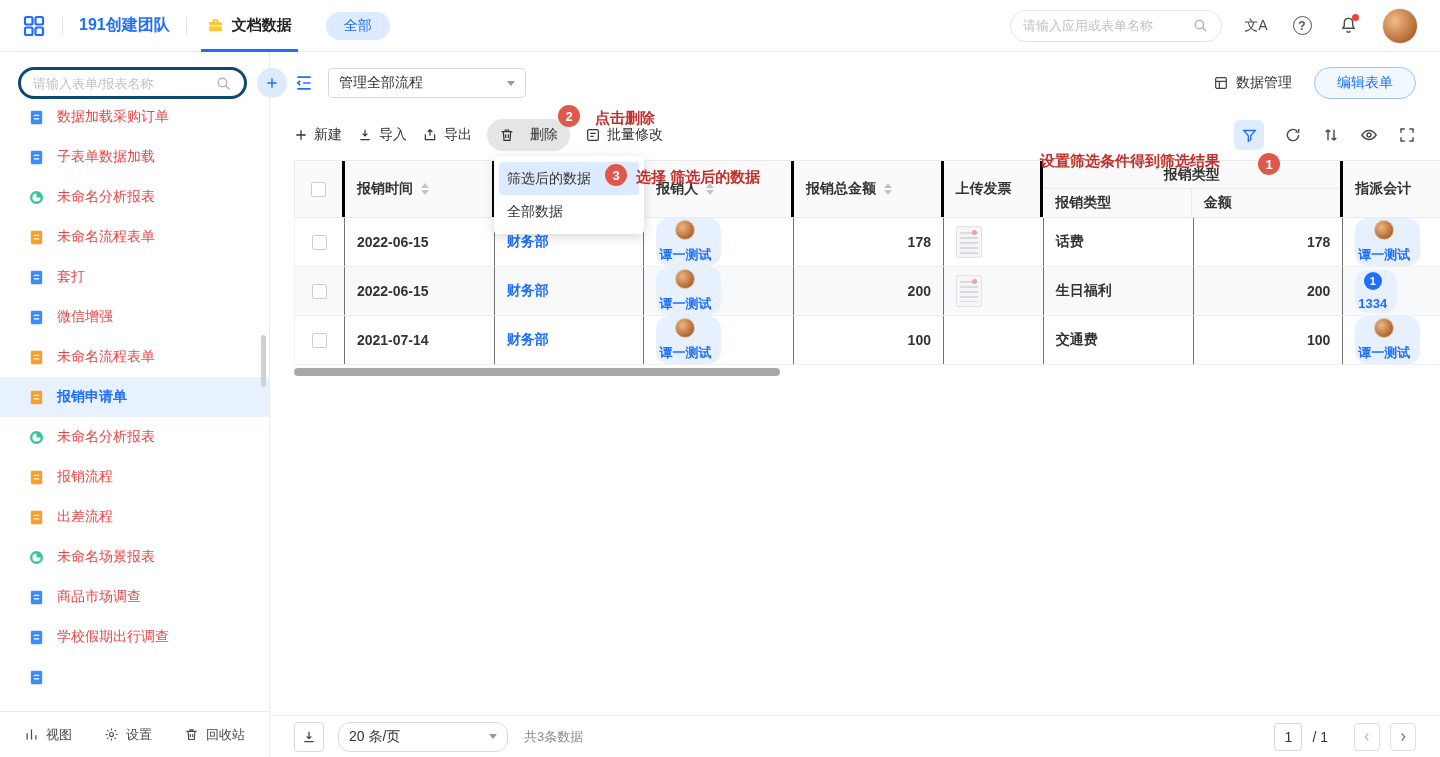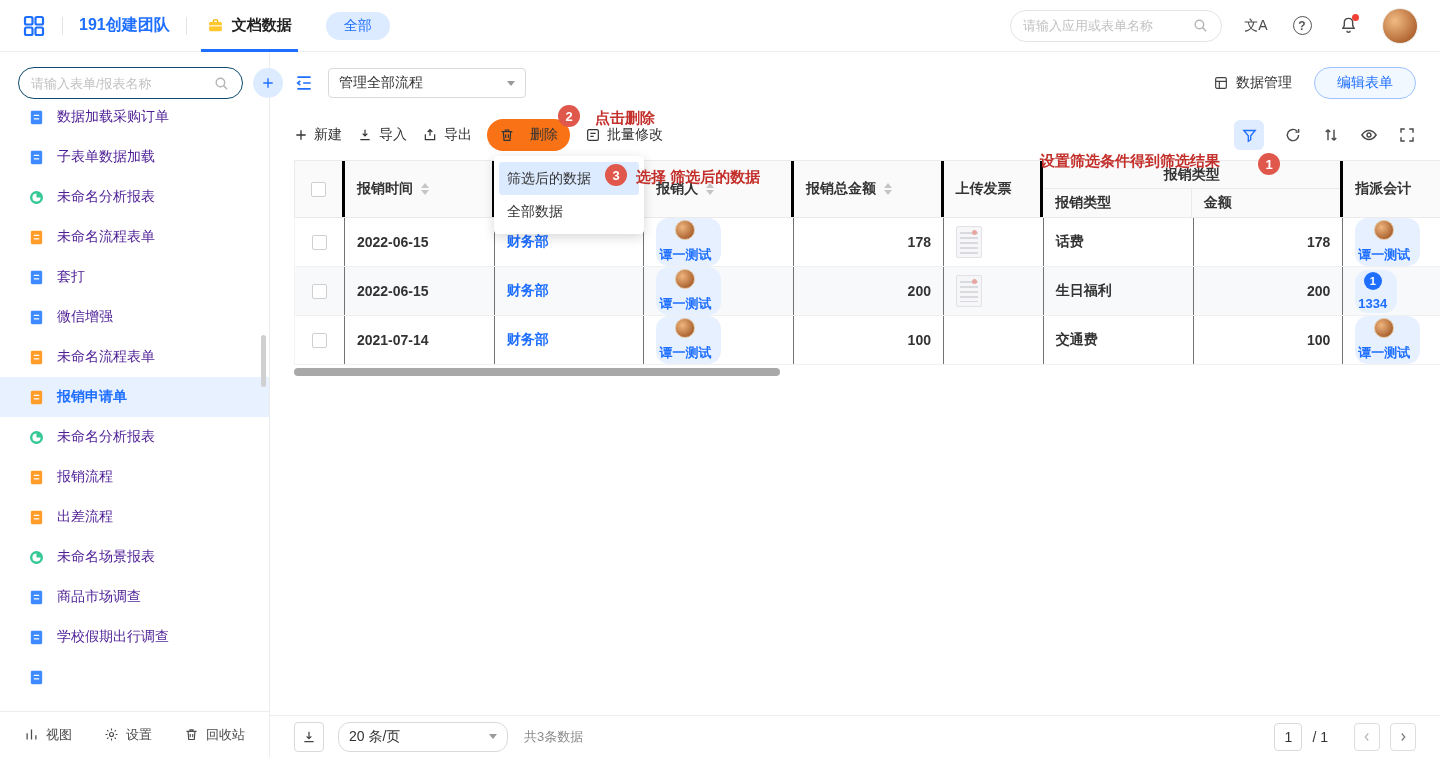--- a/index.html
+++ b/index.html
@@ -27,30 +27,30 @@
   .i-help { width:19px; height:19px; border:1.5px solid #555; border-radius:50%; font-size:12px;
     display:flex; align-items:center; justify-content:center; color:#555; font-weight:700; }
   .bell-dot { position:absolute; top:0; right:1px; width:7px; height:7px; border-radius:50%; background:#f04134; }
   .avatar { width:36px; height:36px; border-radius:50%; border:1px solid #eee;
     background:radial-gradient(circle at 35% 35%, #f2bb84, #b46a35 70%, #8a4c22); }
 
   
   .sidebar { position:absolute; top:52px; left:0; width:270px; bottom:0; background:#fff;
     border-right:1px solid #ececec; display:flex; flex-direction:column; z-index:30; }
   .sb-search-row { display:flex; align-items:center; gap:10px; padding:15px 14px 10px 18px; }
-  .sb-search { flex:1; height:32px; border:1px solid #0c4a6e; border-radius:16px;
+  .sb-search { flex:1; height:32px; border:3px solid #0c4a6e; border-radius:16px;
     display:flex; align-items:center; padding:0 12px; gap:6px; }
   .sb-search input { border:none; outline:none; flex:1; min-width:0; font-size:13px; color:#333; }
   .sb-search input::placeholder { color:#c2c2c2; }
   .sb-plus { width:30px; height:30px; border-radius:50%; background:#dcebff; color:#1e6fff;
     display:flex; align-items:center; justify-content:center; flex:none; }
   .sb-list { flex:1; overflow:hidden; position:relative; }
   .sb-scroll { margin-top:-12px; }
   .sb-item { height:40px; display:flex; align-items:center; gap:12px; padding:0 14px 0 28px;
-    font-size:14px; color:#4c1d95; white-space:nowrap; cursor:pointer; }
+    font-size:14px; color:#ef4444; white-space:nowrap; cursor:pointer; }
   .sb-item.selected { background:#e8f1ff; color:#1e6fff; font-weight:700; }
   .doc-ic { width:17px; height:17px; flex:none; display:flex; }
   .sb-scrollthumb { position:absolute; right:3px; top:226px; width:5px; height:52px; background:#d0d0d0; border-radius:3px; }
   .sb-footer { height:46px; border-top:1px solid #ececec; display:flex; align-items:center;
     justify-content:space-between; padding:0 24px; }
   .sb-foot-item { display:flex; align-items:center; gap:7px; font-size:13px; color:#4a4a4a; cursor:pointer; }
 
   
   .main { position:absolute; top:52px; left:270px; right:0; bottom:0; overflow:hidden; background:#fff; }
   .m-topbar { height:62px; display:flex; align-items:center; padding:0 24px; }
@@ -60,21 +60,21 @@
   .caret { width:0; height:0; border-left:4px solid transparent; border-right:4px solid transparent;
     border-top:5px solid #999; margin-left:auto; }
   .m-top-right { margin-left:auto; display:flex; align-items:center; gap:22px; }
   .data-manage { display:flex; align-items:center; gap:7px; font-size:14px; color:#333; cursor:pointer; }
   .edit-form-btn { padding:6px 22px; border:1px solid #9fc2ff; background:#f2f8ff; color:#1e6fff;
     border-radius:17px; font-size:14px; cursor:pointer; }
 
   .m-toolbar { height:42px; display:flex; align-items:center; padding:0 24px; gap:15px; }
   .tb-item { display:flex; align-items:center; gap:6px; font-size:14px; color:#333; cursor:pointer; }
   .tb-item svg { display:block; }
-  .tb-delete { background:#f97316; border-radius:16px; padding:7px 12px;gap:15px; }
+  .tb-delete { background:#e5e5e5; border-radius:16px; padding:7px 12px;gap:15px; }
   .m-toolbar-right { margin-left:auto; display:flex; align-items:center; gap:20px; color:#4a4a4a; }
   .filter-wrap { width:30px; height:30px; border-radius:6px; background:#dfecff;
     display:flex; align-items:center; justify-content:center; cursor:pointer; }
   .tool-ic { width:18px; height:18px; display:flex; cursor:pointer; }
 
   
   .table { position:absolute; left:24px; top:108px; width:1200px; }
   .t-head { display:flex; height:58px; background:#fafafa; border:1px solid #eaeaea; }
   .th { display:flex; align-items:center; padding:0 12px; font-size:14px; font-weight:700; color:#333;
     border-right:3px solid #000000; }

